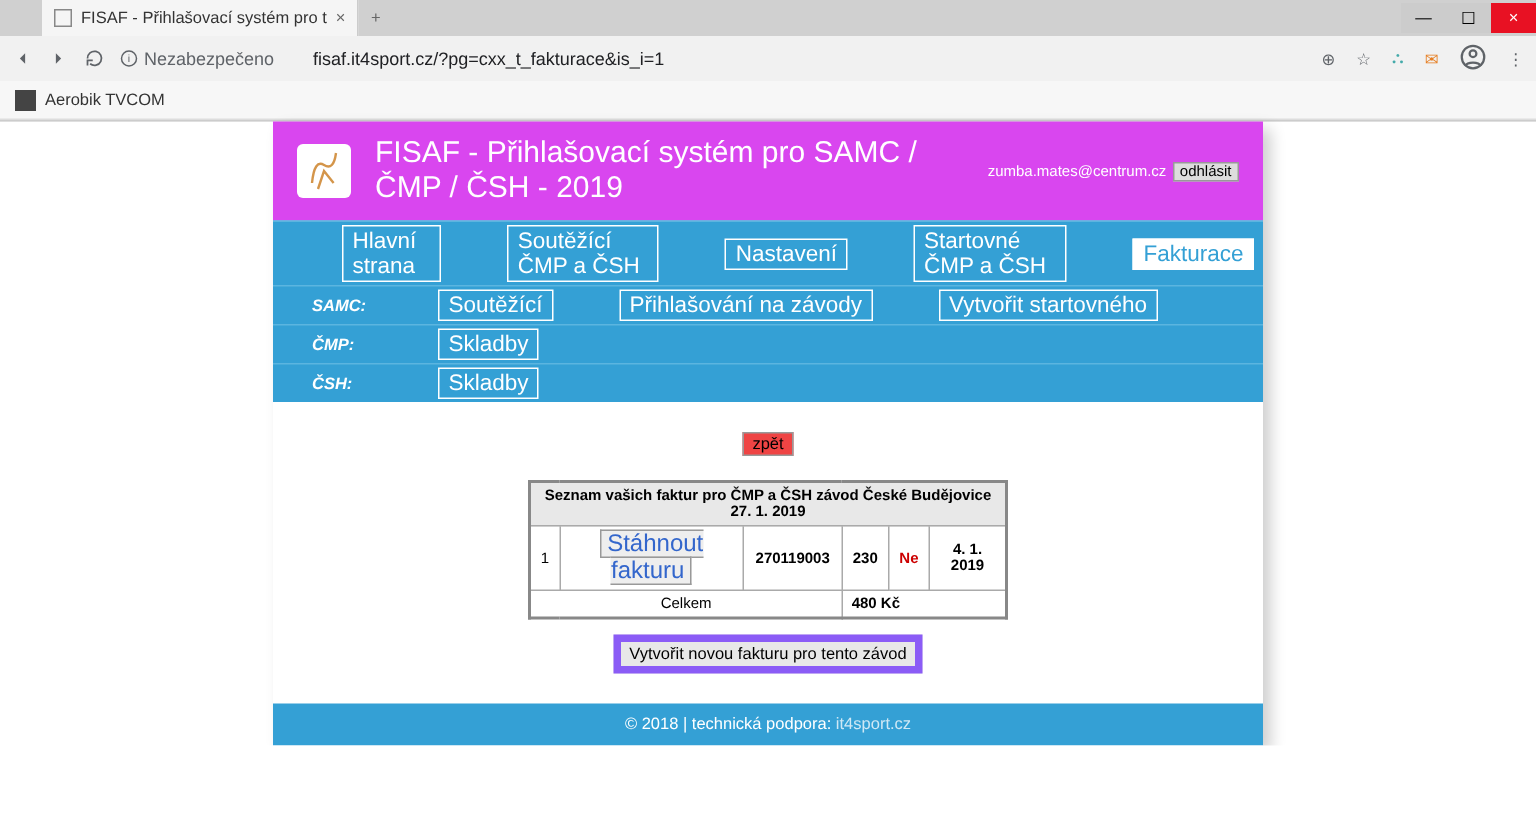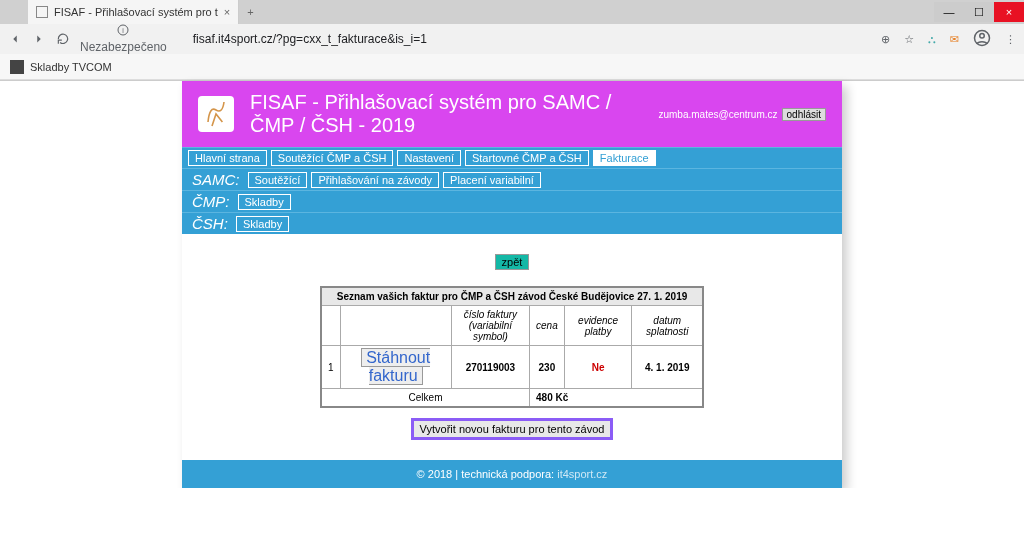--- a/index.html
+++ b/index.html
@@ -15,59 +15,59 @@
 .new-tab { padding: 0 8px; color: #666; cursor: pointer; }
 .window-controls { margin-left: auto; display: flex; }
 .wc-btn { width: 30px; height: 20px; display: flex; align-items: center; justify-content: center; font-size: 11px; }
 .wc-min { background: #ccc; }
 .wc-max { background: #ccc; }
 .wc-close { background: #e81123; color: #fff; }
 
 .addr-bar { display: flex; align-items: center; height: 30px; padding: 0 8px; gap: 10px; background: #f1f1f1; }
 .nav-btn { color: #5f6368; cursor: pointer; display: flex; align-items: center; }
 .nav-btn svg { width: 14px; height: 14px; }
-.security-label { color: #5f6368; font-size: 12px; display: flex; align-items: center; gap: 4px; flex-direction: column; }
+.security-label { color: #5f6368; font-size: 12px; display: flex; align-items: center; gap: 4px; }
 .url-text { flex: 1; color: #202124; font-size: 12px; padding-left: 16px; }
 .right-icons { display: flex; gap: 14px; align-items: center; color: #5f6368; }
 .right-icons .icon { cursor: pointer; }
 
 .bookmarks { display: flex; align-items: center; height: 26px; padding: 0 10px; gap: 6px; background: #f7f7f7; border-bottom: 1px solid #ddd; }
 .bm-icon { width: 14px; height: 14px; background: #444; }
 .bm-text { font-size: 11px; color: #333; }
 
 
 .page-wrap { display: flex; justify-content: center; padding-top: 0; }
 .page { width: 660px; box-shadow: 5px 5px 10px rgba(0,0,0,0.2); }
 
 .header { background: #d946ef; color: #fff; padding: 10px 16px; display: flex; align-items: center; gap: 16px; }
 .logo { width: 36px; height: 36px; background: #fff; border-radius: 4px; display: flex; align-items: center; justify-content: center; }
 .logo svg { width: 32px; height: 32px; }
 .title { font-size: 20px; font-weight: normal; flex: 1; }
 .user-area { font-size: 10px; display: flex; align-items: center; gap: 4px; }
 .logout-btn { background: #ddd; border: 1px solid #999; padding: 0 4px; font-size: 10px; cursor: pointer; }
 
 .nav-row { background: #34a0d5; padding: 2px 6px; display: flex; gap: 4px; align-items: center; border-top: 1px solid #5bb5e0; }
-.nav-row .label { color: #fff; font-weight: normal; font-style: italic; font-size: 15px; padding: 0 4px; min-width: 44px; }
-.nav-btn-tab { background: #34a0d5; color: #fff; border: 1px solid #fff; padding: 1px 6px; font-size: 11px; cursor: pointer; }
+.nav-row .label { color: #fff; font-weight: bold; font-style: italic; font-size: 11px; padding: 0 4px; min-width: 44px; margin-left: 16px; }
+.nav-btn-tab { background: #34a0d5; color: #fff; border: 1px solid #fff; padding: 1px 6px; font-size: 15px; cursor: pointer; margin-left: 40px; }
 .nav-btn-tab.active { background: #fff; color: #34a0d5; }
 
 .content { background: #fff; padding: 20px 10px; text-align: center; }
-.back-btn { background: #14b8a6; border: 1px solid #999; padding: 1px 6px; font-size: 11px; cursor: pointer; }
-
-.invoice-table { margin: 16px auto 0; border-collapse: collapse; border: 2px solid #888; width: 384px; }
+.back-btn { background: #ef4444; border: 1px solid #999; padding: 1px 6px; font-size: 11px; cursor: pointer; }
+
+.invoice-table { margin: 16px auto 0; border-collapse: collapse; border: 2px solid #888; width: 320px; }
 .invoice-table th, .invoice-table td { border: 1px solid #aaa; padding: 3px 6px; font-size: 10px; }
 .invoice-table .hdr { background: #e8e8e8; font-weight: bold; text-align: center; }
 .invoice-table .colhdr { font-style: italic; text-align: center; }
 .invoice-table .num { text-align: center; }
 .dl-btn { color: #3366cc; border: 1px solid #999; background: #eee; padding: 0 4px; cursor: pointer; font-size: 16px; }
 .red { color: #cc0000; font-weight: bold; }
 .total-label { font-weight: normal; text-align: center; }
 .note-row td { text-align: center; font-size: 10px; }
 
-.create-btn { margin-top: 10px; background: #e8e8e8; border: 3px solid #8b5cf6; padding: 2px 6px; font-size: 11px; cursor: pointer; color: #000; }
+.create-btn { margin-top: 10px; background: #e8e8e8; border: 5px solid #8b5cf6; padding: 2px 6px; font-size: 11px; cursor: pointer; color: #000; }
 
 .footer { background: #34a0d5; color: #fff; text-align: center; padding: 8px; font-size: 11px; }
 .footer a { color: #cfe8f5; text-decoration: none; }
 </style>
 </head>
 <body>
 
 <div class="browser-chrome">
   <div class="tab-bar">
     <div class="tab">
@@ -116,21 +116,21 @@
             <circle cx="12" cy="12" r="10" fill="none" stroke="currentColor" stroke-width="2"></circle>
             <circle cx="12" cy="9" r="3" fill="none" stroke="currentColor" stroke-width="2"></circle>
             <path d="M5 20c2-4 12-4 14 0" fill="none" stroke="currentColor" stroke-width="2"></path>
           </svg></span>
       <span class="icon">⋮</span>
     </div>
   </div>
 
   <div class="bookmarks">
     <span class="bm-icon"></span>
-    <span class="bm-text">Skladby TVCOM</span>
+    <span class="bm-text">Aerobik TVCOM</span>
   </div>
 </div>
 
 <div class="page-wrap">
   <div class="page">
 
     <div class="header">
       <div class="logo">
         <svg viewBox="0 0 40 40">
             <path d="M10 30 Q12 10 20 15 Q28 20 30 5 M15 35 L20 20 L28 30" stroke="#d4954a" stroke-width="2" fill="none"></path>
@@ -147,50 +147,39 @@
       <span class="nav-btn-tab">Hlavní strana</span>
       <span class="nav-btn-tab">Soutěžící ČMP a ČSH</span>
       <span class="nav-btn-tab">Nastavení</span>
       <span class="nav-btn-tab">Startovné ČMP a ČSH</span>
       <span class="nav-btn-tab active">Fakturace</span>
     </div>
     <div class="nav-row">
       <span class="label">SAMC:</span>
       <span class="nav-btn-tab">Soutěžící</span>
       <span class="nav-btn-tab">Přihlašování na závody</span>
-      <span class="nav-btn-tab">Placení variabilní</span>
+      <span class="nav-btn-tab">Vytvořit startovného</span>
     </div>
     <div class="nav-row">
       <span class="label">ČMP:</span>
       <span class="nav-btn-tab">Skladby</span>
     </div>
     <div class="nav-row">
       <span class="label">ČSH:</span>
       <span class="nav-btn-tab">Skladby</span>
     </div>
 
     <div class="content">
       <button class="back-btn">zpět</button>
 
       <table class="invoice-table">
         <tbody>
             <tr>
               <th class="hdr" colspan="6">Seznam vašich faktur pro ČMP a ČSH závod České Budějovice 27. 1. 2019</th>
             </tr>
-        <tr class="colhdr">
-          <td></td>
-          <td></td>
-          <td>
-            <span>číslo faktury</span><br>
-            <span>(variabilní symbol)</span>
-          </td>
-          <td>cena</td>
-          <td>evidence platby</td>
-          <td>datum splatnosti</td>
-        </tr>
         <tr>
           <td class="num">1</td>
           <td><span class="dl-btn">Stáhnout fakturu</span></td>
           <td class="num" style="font-weight:bold;">270119003</td>
           <td class="num" style="font-weight:bold;">230</td>
           <td class="num red">Ne</td>
           <td class="num" style="font-weight:bold;">4. 1. 2019</td>
         </tr>
         <tr>
           <td colspan="3" class="total-label">Celkem</td>

